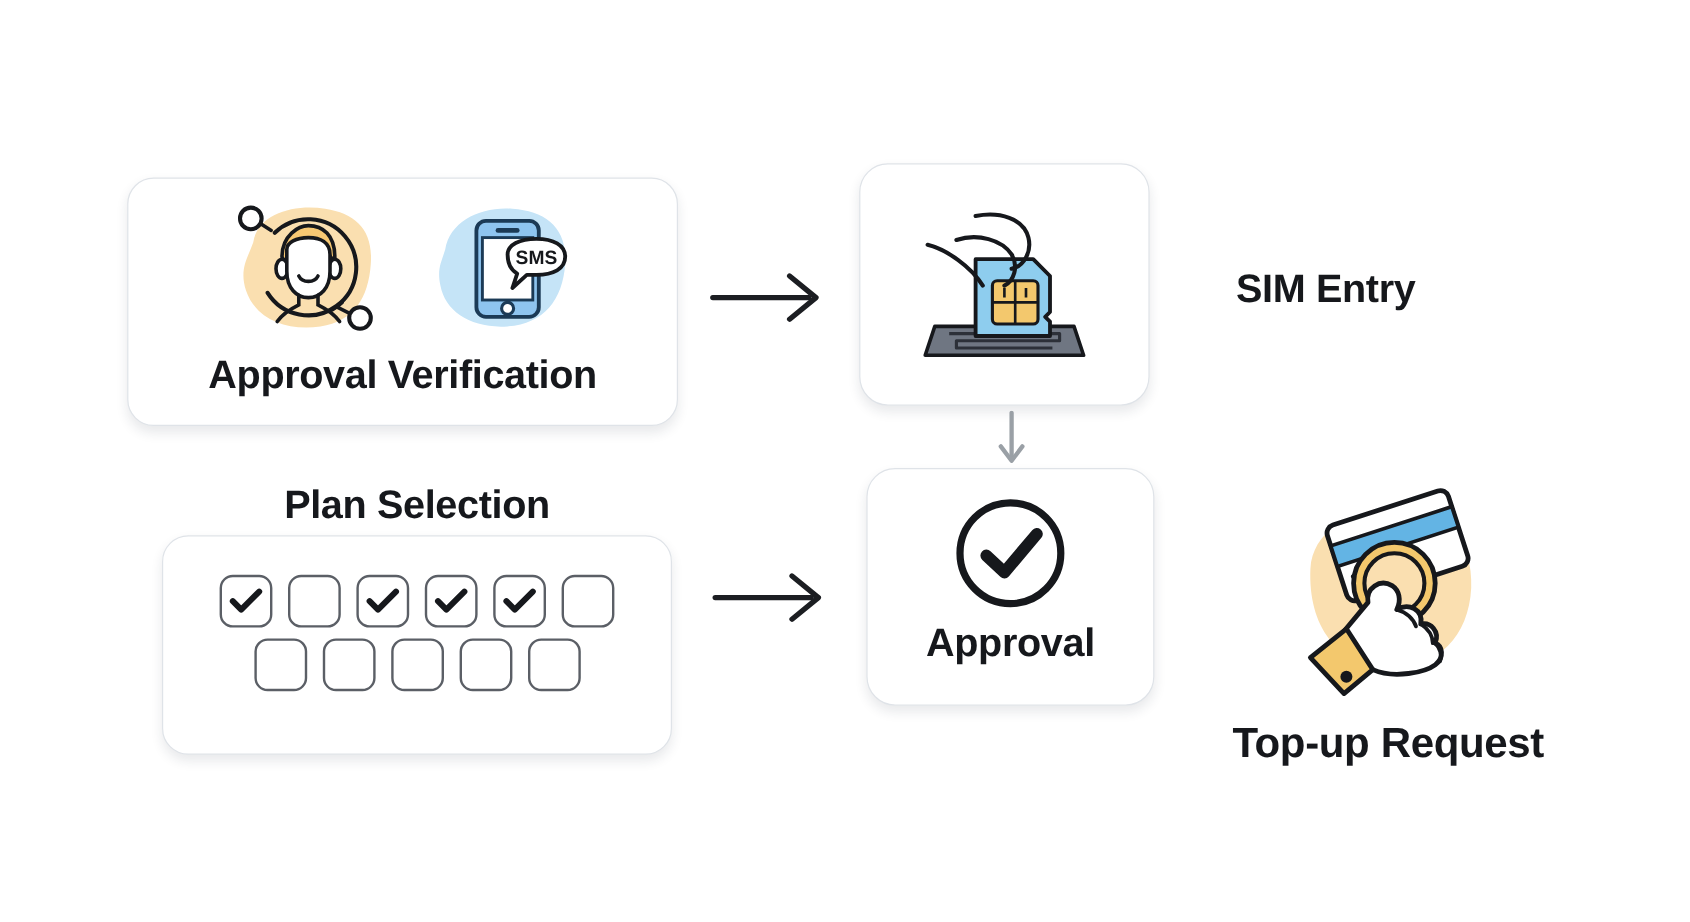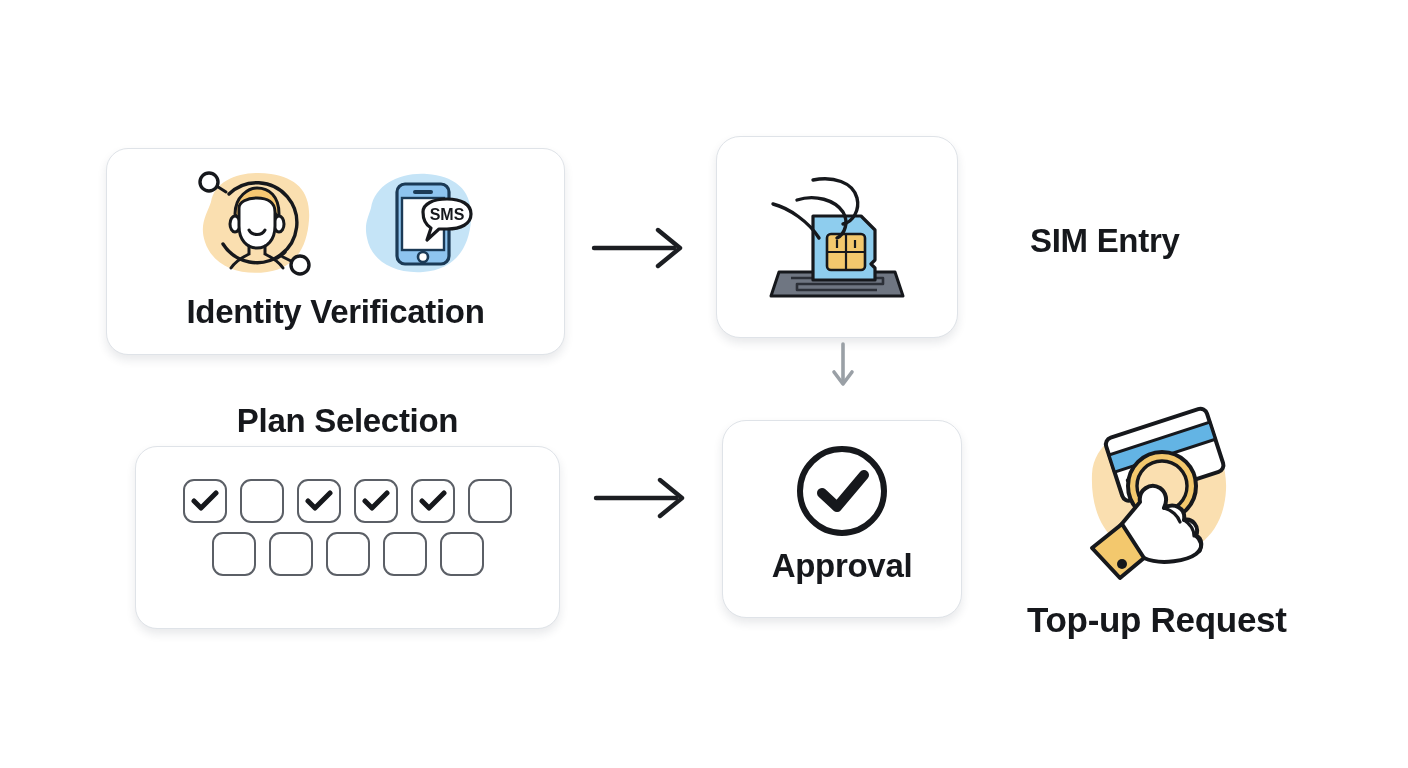--- a/index.html
+++ b/index.html
@@ -124,21 +124,20 @@
     transform: translate(-50%, -50%);
   }
 
   
   #card-approval {
     left: 722px;
     top: 390px;
     width: 240px;
     height: 198px;
     border-radius: 24px;
-    margin-top: 30px;
   }
   #approval-label {
     left: 0; right: 0;
     top: 126px;
     text-align: center;
     font-size: 33px;
   }
   .approval-check {
     position: absolute;
     left: 50%;
@@ -213,21 +212,21 @@
           <rect x="52" y="22" width="20" height="4" rx="2" fill="#1b3a56"></rect>
 
           <circle cx="62" cy="89" r="5" fill="#ffffff" stroke="#1b3a56" stroke-width="2.6"></circle>
 
           <path d="M62 44 C62 36, 72 31, 86 31 C100 31, 110 36, 110 46 C110 56, 100 61, 86 61 L78 61 L66 72 L70 60 C65 57, 62 52, 62 44 Z" fill="#ffffff" stroke="#16181c" stroke-width="3.2" stroke-linejoin="round"></path>
           <text x="86" y="52" font-family="&quot;Liberation Sans&quot;, sans-serif" font-size="16" font-weight="bold" fill="#16181c" text-anchor="middle">SMS</text>
         </svg>
       </span>
 
     </div>
-    <div class="label" id="identity-label">Identity Verification</div>
+    <div class="label" id="identity-label">Approval Verification</div>
   </div>
 
   <div class="card" id="card-sim">
     <span>
       <svg width="160" height="150" viewBox="0 0 160 150">
 
         <path d="M22 112 L138 112 L146 136 L14 136 Z" fill="#6f7682" stroke="#16181c" stroke-width="3" stroke-linejoin="round"></path>
         <path d="M34 118 L126 118 L126 124 L40 124 L40 130 L120 130" fill="none" stroke="#2c3038" stroke-width="2.6" stroke-linejoin="round"></path>
 
         <path d="M56 56 L104 56 L118 70 L118 100 L114 104 L118 108 L118 120 L56 120 Z" fill="#8ecdee" stroke="#16181c" stroke-width="3.2" stroke-linejoin="round"></path>

